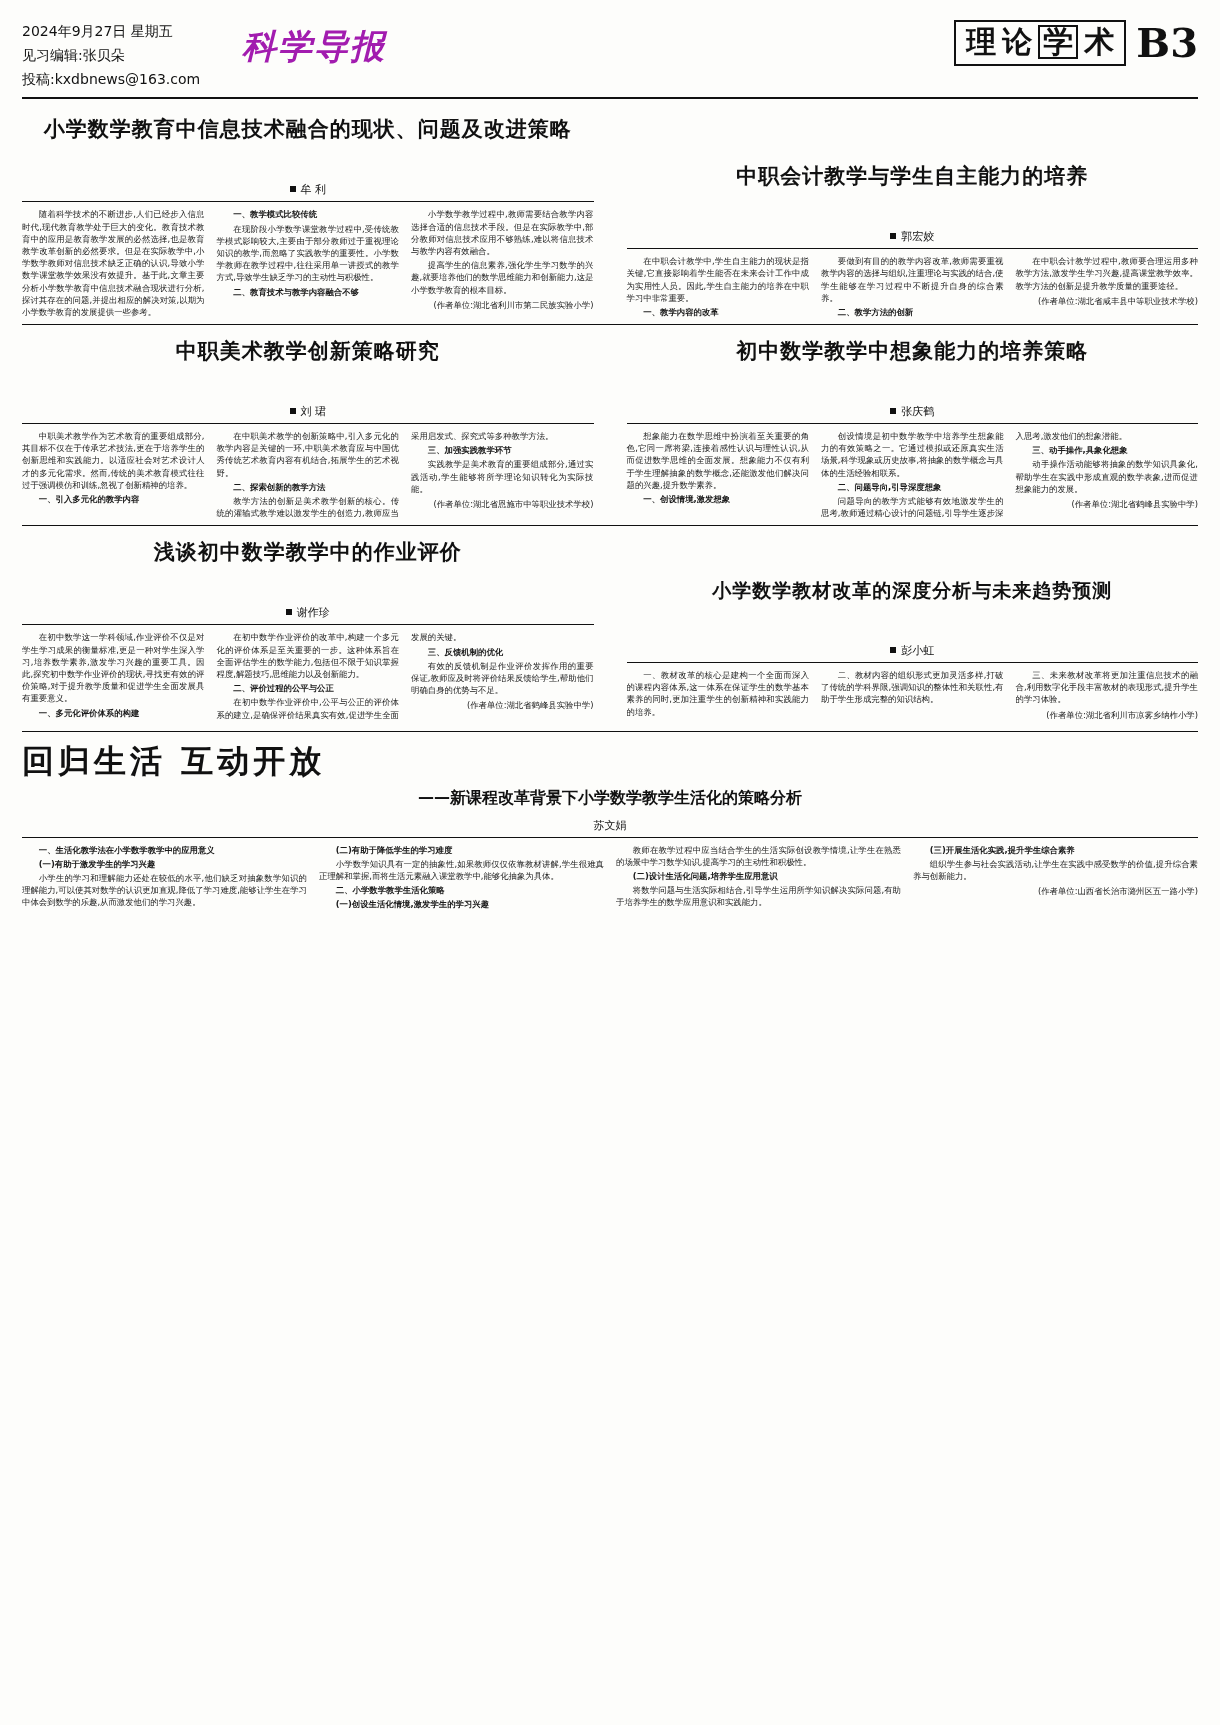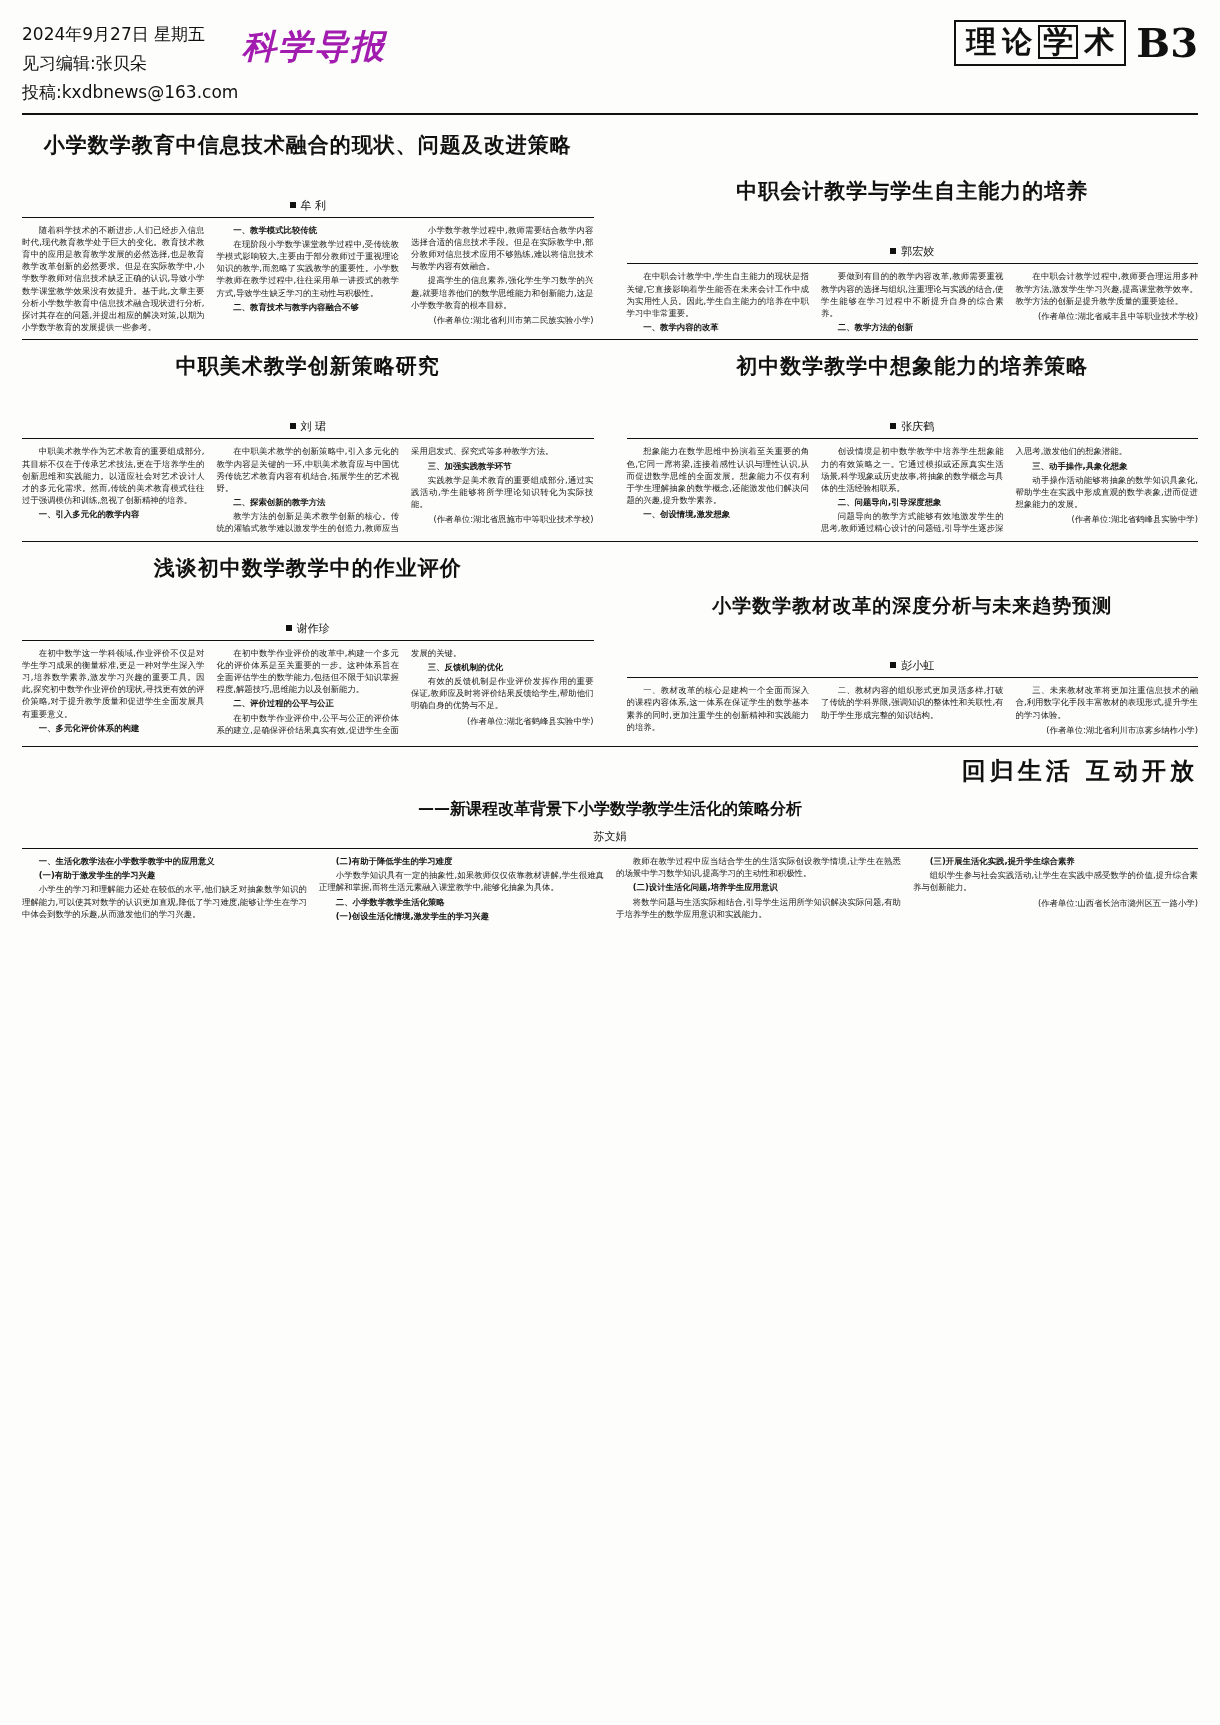--- a/index.html
+++ b/index.html
@@ -9,21 +9,21 @@
     background:#fdfdfb;
     font-family:"DejaVu Sans","Liberation Sans",sans-serif;
     color:#111;
     position:relative;
   }
   .page { width:1220px; height:1725px; padding:18px 22px 10px 22px; position:relative; }
 
   
   .masthead { display:flex; align-items:flex-start; justify-content:space-between;
     border-bottom:2px solid #111; padding-bottom:6px; }
-  .mast-left { font-size:17px; line-height:1.7; padding-top:2px; color:#111; width:210px;}
+  .mast-left { font-size:14px; line-height:1.7; padding-top:2px; color:#111; width:210px;}
   .mast-left div { white-space:nowrap; }
   .mast-mid { flex:1; text-align:left; padding-left:10px; padding-top:6px;}
   .mast-title {
     font-family:"DejaVu Serif","Liberation Serif",serif;
     font-size:34px; font-weight:bold; letter-spacing:2px;
     font-style:italic; color:#a21caf;
   }
   .mast-right { display:flex; align-items:center; gap:4px; padding-top:2px;}
   .lunwen-box {
     border:2px solid #111; padding:3px 10px 5px 10px; display:flex; gap:6px; align-items:center;
@@ -56,28 +56,28 @@
   .cols { column-gap:12px; font-size:8.4px; line-height:1.45; text-align:justify; color:#1a1a1a;}
   .cols p { margin:0 0 2px 0; text-indent:2em; }
   .cols p.sub { font-weight:bold; text-indent:2em; }
   .cols p.sig { text-indent:0; text-align:right; font-weight:normal; margin-top:3px;}
   .c3 { column-count:3; }
   .c4 { column-count:4; }
 
   .bottom-sep { border-top:1px solid #111; margin:10px 0 0 0; }
   .bottom-art { margin-top:8px; }
   .bt-title {
-    text-align:right;
-    font-family:"DejaVu Serif","Liberation Serif",serif;
-    font-weight:bold; font-size:24px; letter-spacing:4px;
+    text-align:left;
+    font-family:"DejaVu Serif","Liberation Serif",serif;
+    font-weight:bold; font-size:32px; letter-spacing:4px;
   }
   .bt-sub {
     text-align:center;
     font-family:"DejaVu Serif","Liberation Serif",serif;
-    font-weight:bold; font-size:16px; margin-top:12px;
+    font-weight:bold; font-size:16px; margin-top:4px;
   }
   .bt-author { text-align:center; font-size:11px; margin:9px 0 4px 0;}
 
   .half-rule { border-bottom:1px solid #111; margin:6px 0; }
 </style>
 </head>
 <body>
 
 <div class="page">
 

